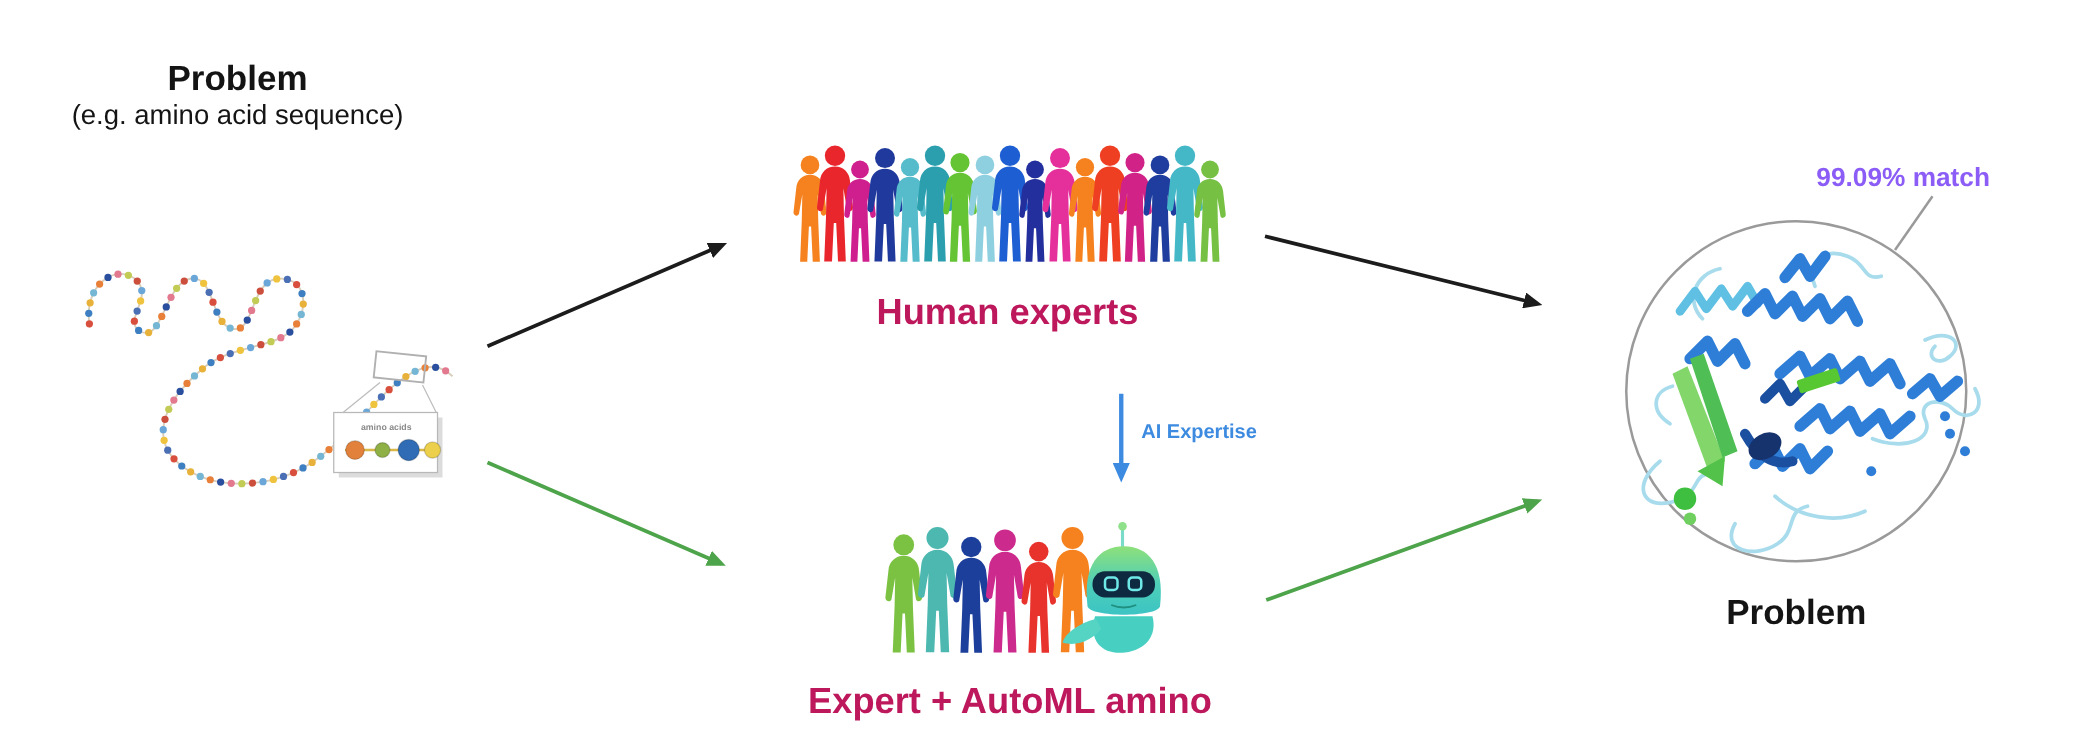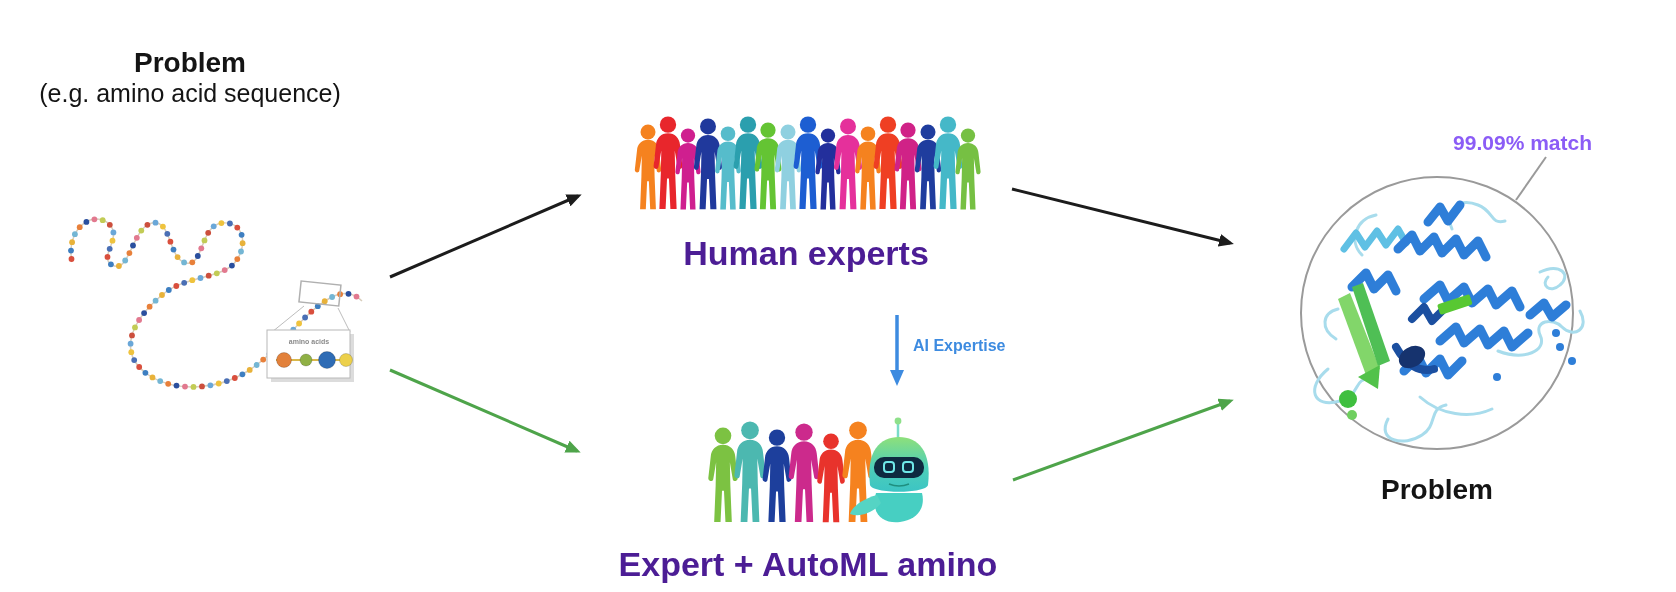--- a/index.html
+++ b/index.html
@@ -1,22 +1,22 @@
 <!DOCTYPE html>
 <html><head>
 <meta charset="utf-8">
 <style>
   html,body{margin:0;padding:0;background:#fff;}
   .canvas{position:relative;width:1676px;height:592px;background:#ffffff;overflow:hidden;
           font-family:"Liberation Sans",sans-serif;margin-top:47px;}
   .lbl{position:absolute;color:#141414;line-height:1.15;}
   .lbl .t{font-weight:bold;font-size:28px;}
-  .lbl .s{font-size:25px;}
+  .lbl .s{font-size:22px;}
   .center{text-align:center;}
-  .node-label{position:absolute;font-weight:bold;font-size:34px;color:#4c1d95;text-align:center;}
+  .node-label{position:absolute;font-weight:bold;font-size:29px;color:#be185d;text-align:center;}
   .badge{position:absolute;font-weight:bold;font-size:21px;color:#8b5cf6;text-align:right;}
   .ai-label{position:absolute;font-weight:bold;font-size:16px;color:#3d8be0;text-align:left;}
   svg{position:absolute;left:0;top:0;}
 </style>
 </head>
 <body>
 
 <div class="canvas">
 
   <svg width="1676" height="592" viewBox="0 0 1676 592">

